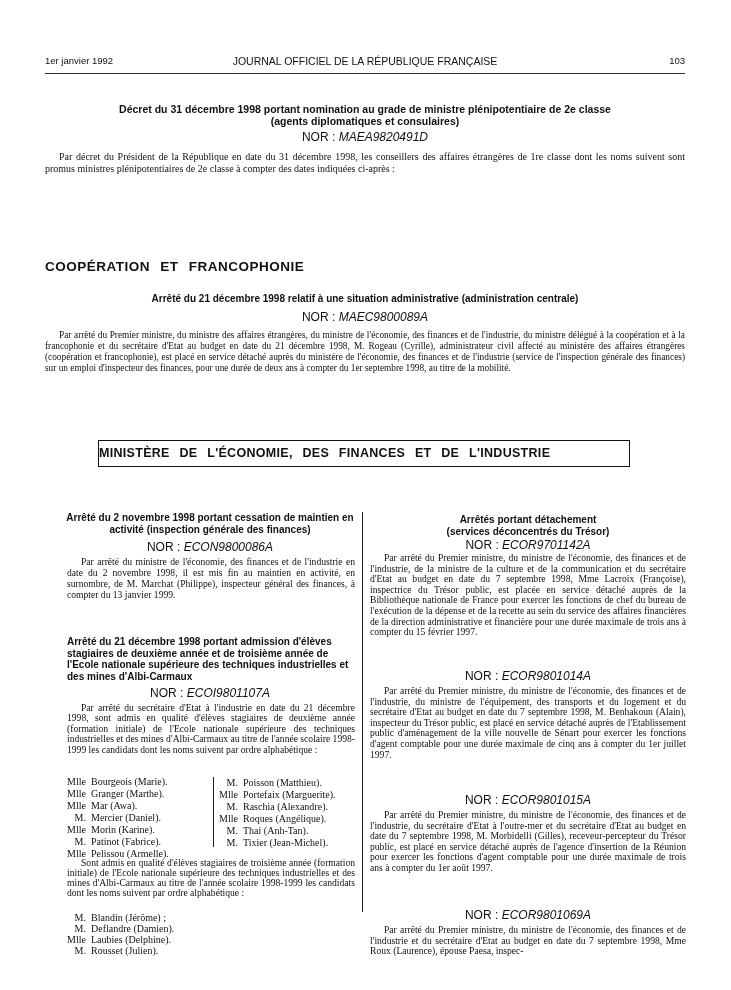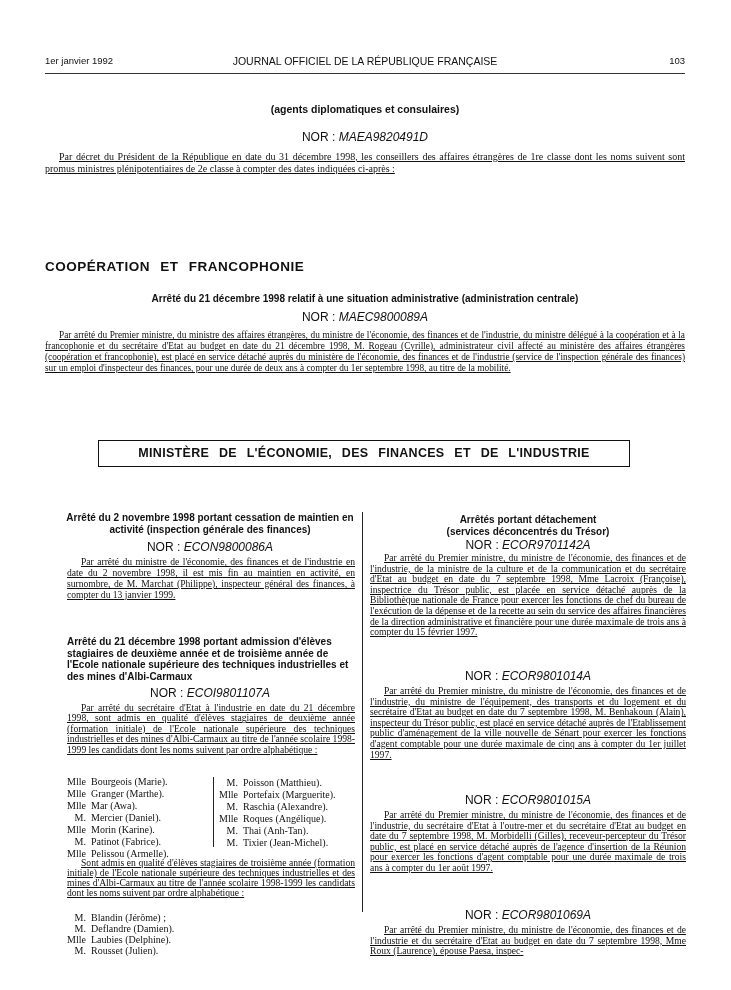--- a/index.html
+++ b/index.html
@@ -6,44 +6,45 @@
   body { width:731px; height:990px; position:relative; overflow:hidden; color:#111; font-family:"Liberation Serif", serif; }
   .hdr { position:absolute; top:55px; left:45px; width:640px; height:16px; font-family:"Liberation Sans", sans-serif; font-size:9.5px; }
   .hdr .date { position:absolute; left:0; top:0; }
   .hdr .title { position:absolute; left:0; width:640px; text-align:center; top:0; font-size:10.5px; }
   .hdr .page { position:absolute; right:0; top:0; }
   .hdr-rule { position:absolute; top:73px; left:45px; width:640px; border-top:1px solid #333; }
 
   .h-bold { font-family:"Liberation Sans", sans-serif; font-weight:bold; text-align:center; }
   .nor { font-family:"Liberation Sans", sans-serif; font-size:12px; text-align:center; }
   .nor i { font-style:italic; }
-  .body { font-size:10px; line-height:11.6px; text-align:justify;text-decoration:underline; }
+  .body { font-size:10px; line-height:11.6px; text-align:justify; }
   .body p { margin:0; text-indent:14px; }
   .abs { position:absolute; }
 
   .sec-title { font-family:"Liberation Sans", sans-serif; font-weight:bold; font-size:13.5px; letter-spacing:0.5px; text-align:left; word-spacing:6px; }
-  .boxed { position:absolute; left:98px; top:440px; width:530px; height:25px; border:1.3px solid #111; font-family:"Liberation Sans", sans-serif; font-weight:bold; font-size:12.5px; text-align:center; line-height:25px; word-spacing:6px; letter-spacing:0.3px; }
+  .boxed { position:absolute; left:98px; top:440px; width:530px; height:25px; border:1.3px solid #111; font-family:"Liberation Sans", sans-serif; font-weight:bold; font-size:12.5px; line-height:25px; word-spacing:6px; letter-spacing:0.3px; }
   .col-rule { position:absolute; left:362px; top:512px; height:400px; border-left:1px solid #222; }
 
   .names { font-size:10px; line-height:12px; }
   .names div { white-space:nowrap; }
   .hon { display:inline-block; width:26px; text-align:right; margin-right:5px; }
   .names-rule { position:absolute; left:213px; top:777px; height:70px; border-left:1px solid #222; }
 </style>
 </head>
 <body>
 
 <div class="hdr">
   <span class="date">1er janvier 1992</span>
   <span class="title">JOURNAL OFFICIEL DE LA RÉPUBLIQUE FRANÇAISE</span>
   <span class="page">103</span>
 </div>
 <div class="hdr-rule"></div>
 
 <div class="abs h-bold" style="top:103px; left:45px; width:640px; font-size:10.5px; line-height:12px;">
+  <div>Décret du 31 décembre 1998 portant nomination au grade de ministre plénipotentiaire de 2e classe</div>
   <div>(agents diplomatiques et consulaires)</div>
 </div>
 <div class="abs nor" style="top:130px; left:45px; width:640px;">
   <span>NOR :</span> <i>MAEA9820491D</i>
 </div>
 <div class="abs body" style="top:151px; left:45px; width:640px;">
   <p>Par décret du Président de la République en date du 31 décembre 1998, les conseillers des affaires étrangères de 1re classe dont les noms suivent sont promus ministres plénipotentiaires de 2e classe à compter des dates indiquées ci-après :</p>
 </div>
 
 <div class="abs sec-title" style="top:259px; left:45px; width:640px;">COOPÉRATION ET FRANCOPHONIE</div>

